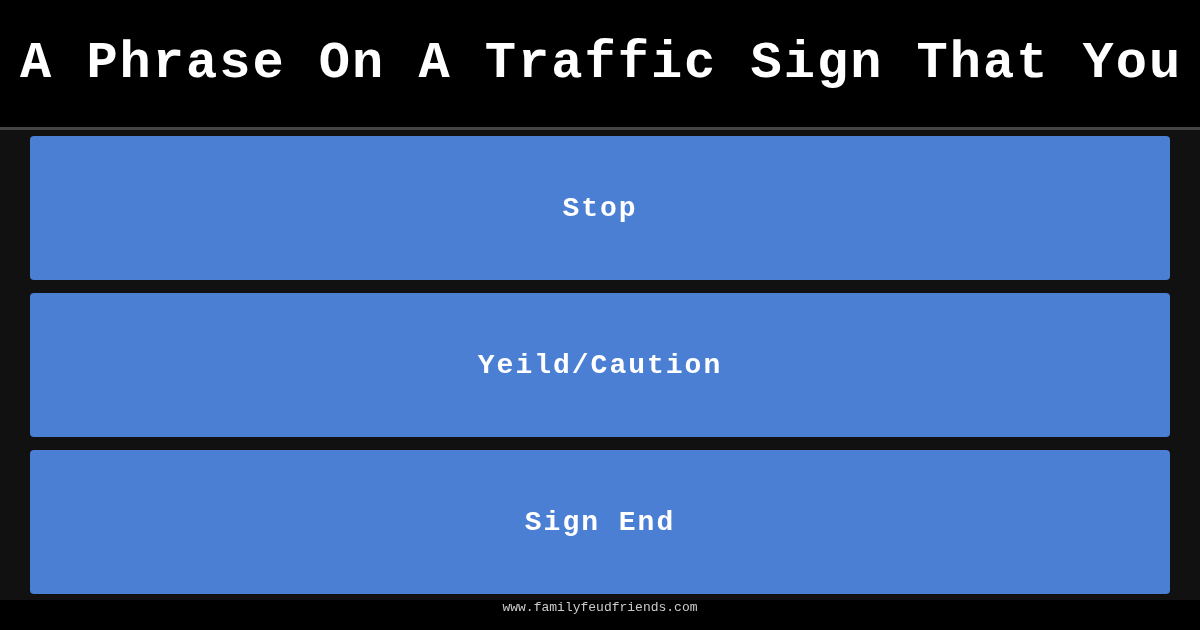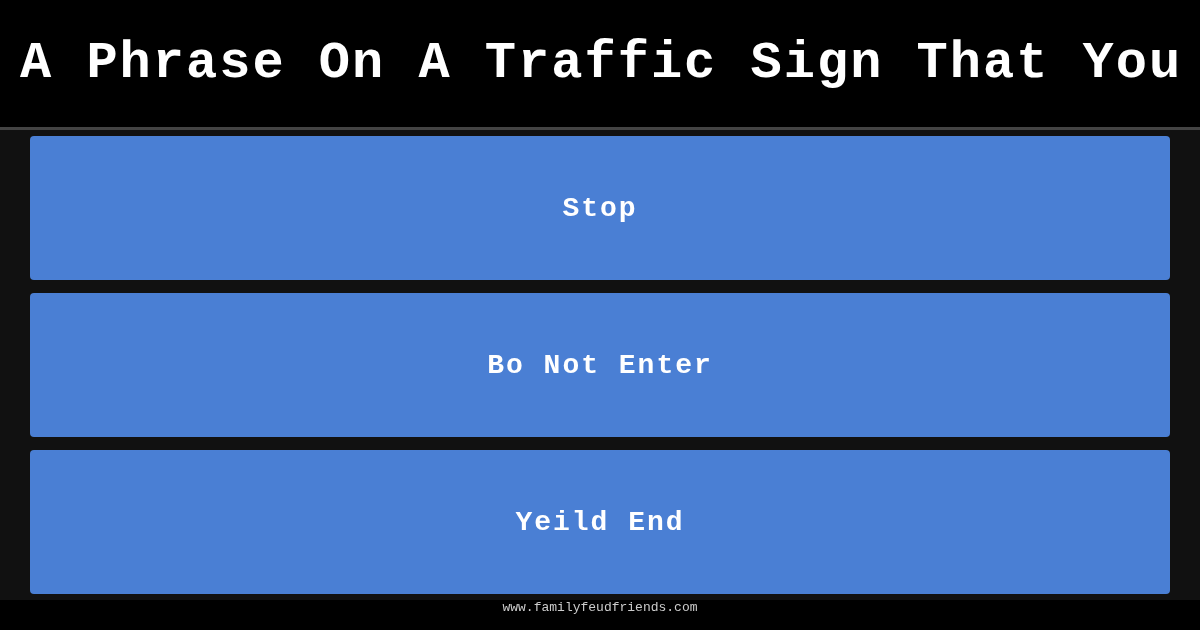--- a/index.html
+++ b/index.html
@@ -82,22 +82,22 @@
 
 <div id="header">
   <span id="header-text">A Phrase On A Traffic Sign That You Could Imagine Seeing On Your In-Laws H</span>
 </div>
 
 <div id="main-content">
 <div class="answer-row">
       <span class="answer-text">Stop</span>
     </div>
     <div class="answer-row">
-      <span class="answer-text">Bo Not Enter</span>
+      <span class="answer-text">Yeild/Caution</span>
     </div>
     <div class="answer-row">
-      <span class="answer-text">Yeild End</span>
+      <span class="answer-text">Sign End</span>
     </div>
   </div>
 
 <div id="footer">
   <span id="footer-text">www.familyfeudfriends.com</span>
 </div>
 
 </body></html>

